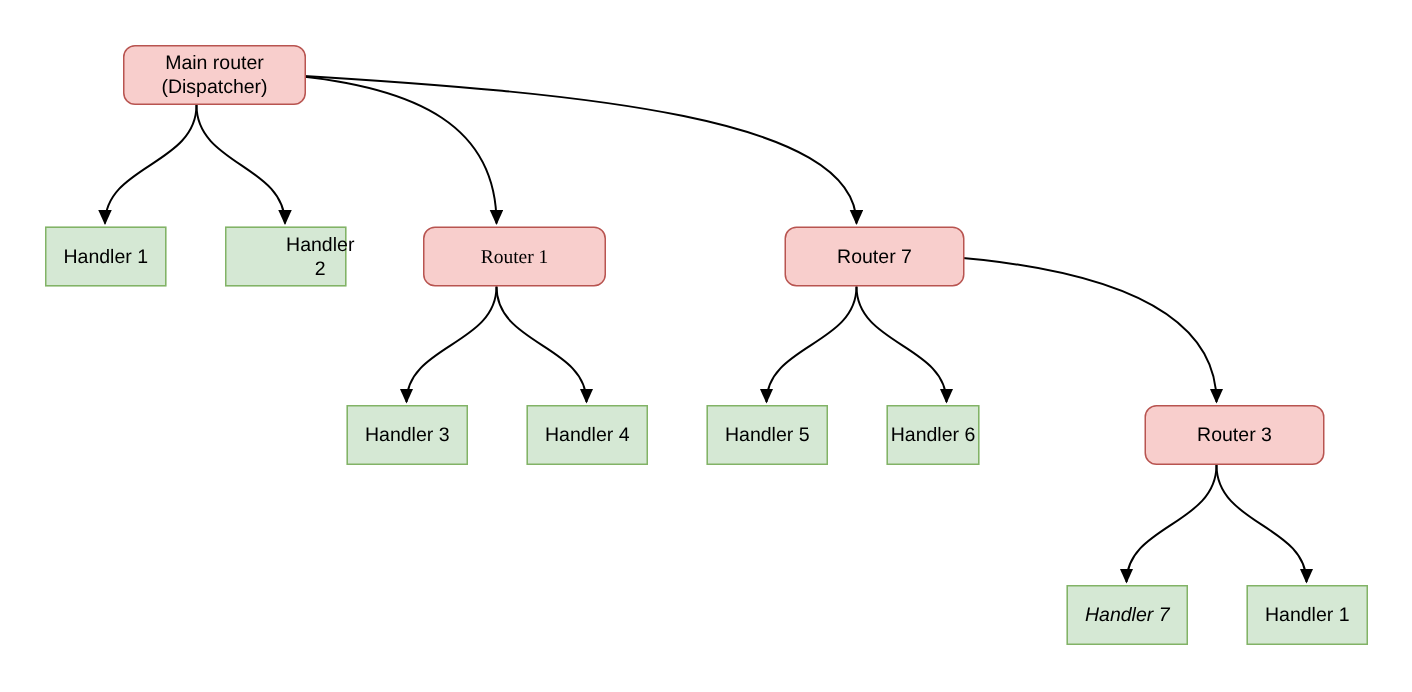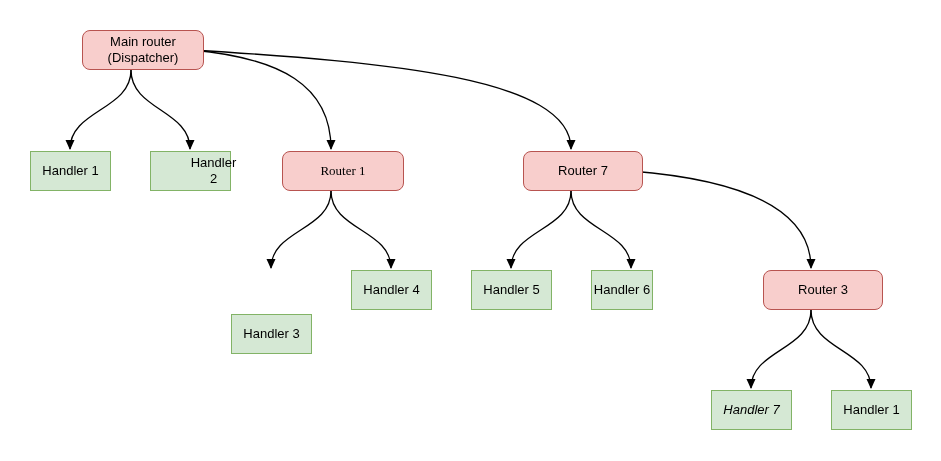--- a/index.html
+++ b/index.html
@@ -83,21 +83,21 @@
 (Dispatcher)</div>
 
   <div class="node handler" style="left:30px; top:151px; width:81px; height:40px;">Handler 1</div>
 
   <div class="node handler" style="left:150px; top:151px; width:81px; height:40px;padding-left:46px;">Handler 2</div>
 
   <div class="node router" style="left:270px; top:151px; width:122px; height:40px;font-family:Liberation Serif, serif;">Router 1</div>
 
   <div class="node router" style="left:511px; top:151px; width:120px; height:40px;">Router 7</div>
 
-  <div class="node handler" style="left:231px; top:270px; width:81px; height:40px;margin-top:44px;">Handler 3</div>
+  <div class="node handler" style="left:231px; top:270px; width:81px; height:40px;">Handler 3</div>
 
   <div class="node handler" style="left:351px; top:270px; width:81px; height:40px;">Handler 4</div>
 
   <div class="node handler" style="left:471px; top:270px; width:81px; height:40px;">Handler 5</div>
 
   <div class="node handler" style="left:591px; top:270px; width:62px; height:40px;text-align:right;">Handler 6</div>
 
   <div class="node router" style="left:751px; top:270px; width:120px; height:40px;">Router 3</div>
 
   <div class="node handler" style="left:711px; top:390px; width:81px; height:40px;font-style:italic;">Handler 7</div>

